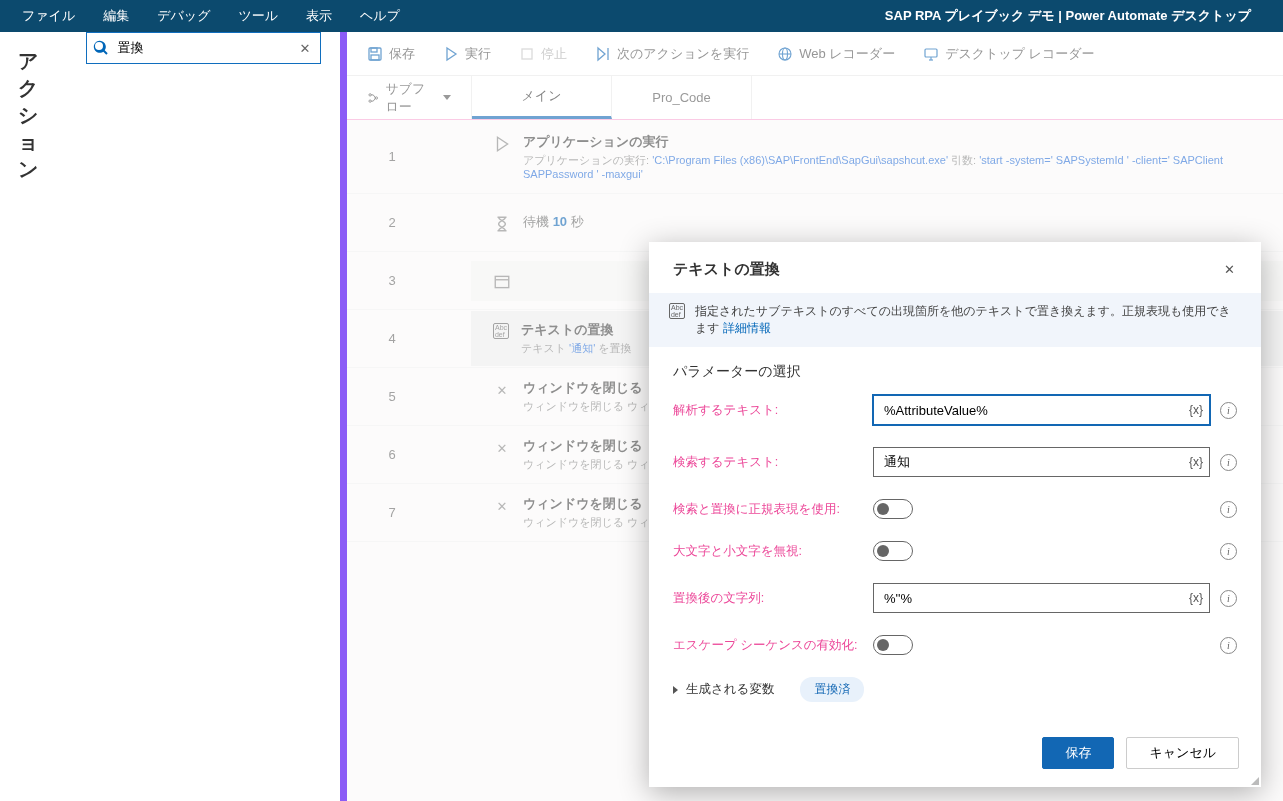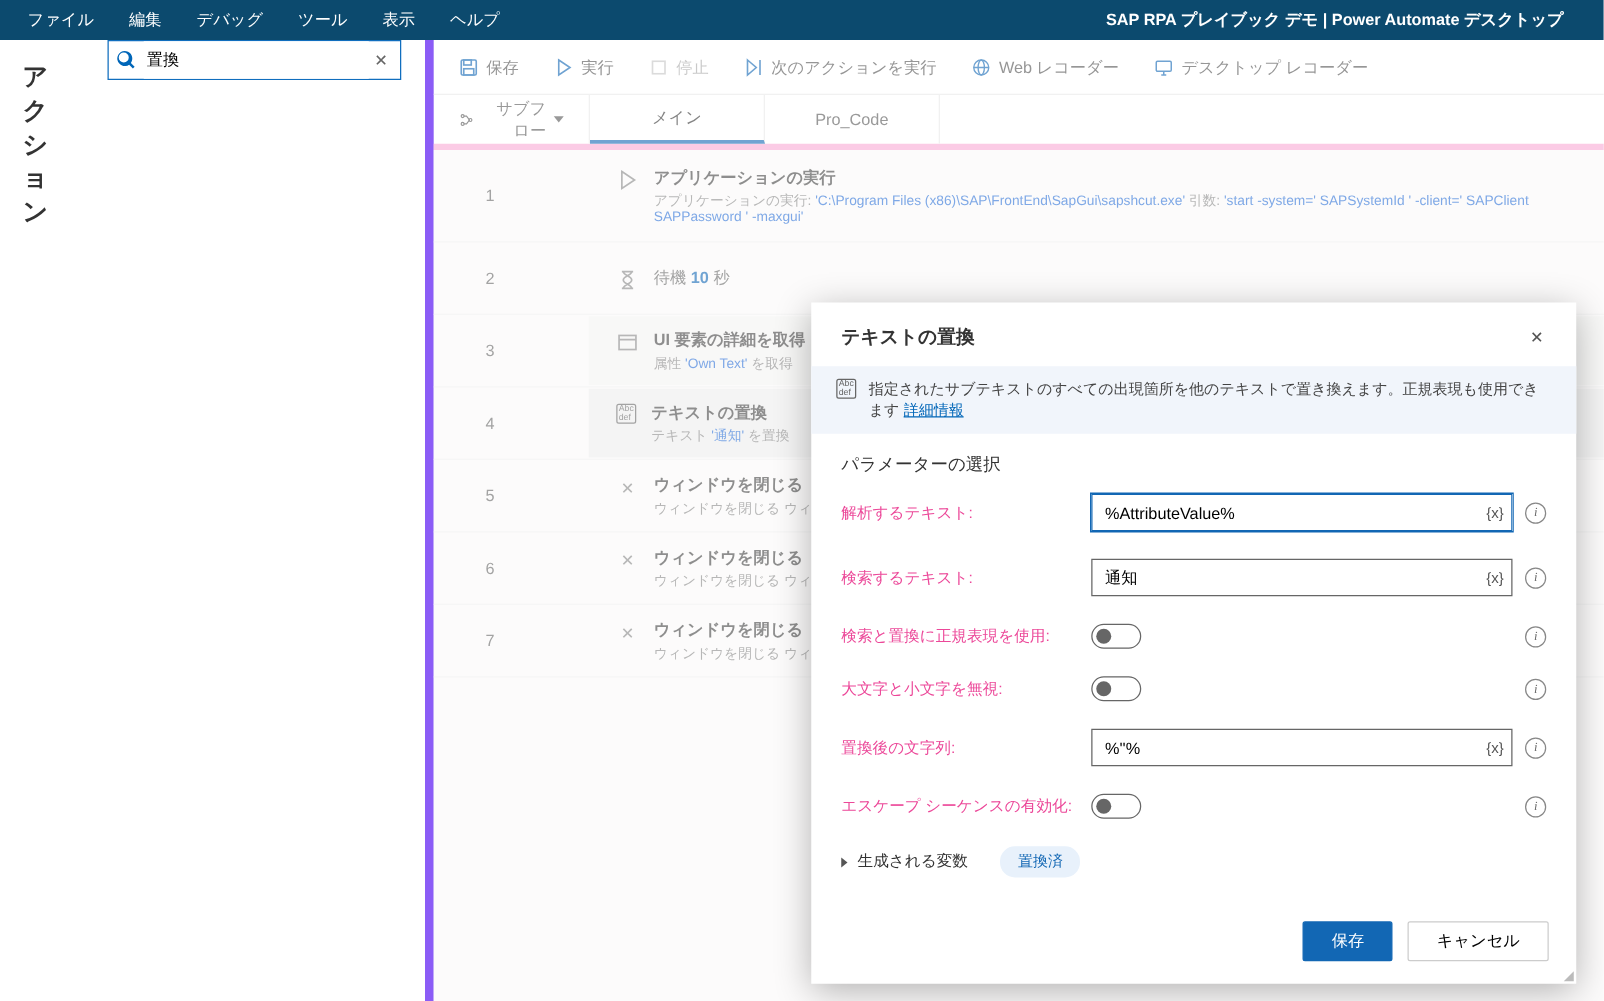--- a/index.html
+++ b/index.html
@@ -14,42 +14,42 @@
   .search-wrap svg { width: 16px; height: 16px; fill: #0066b8; margin-right: 6px; }
   .search-wrap input { flex: 1; border: none; outline: none; font-size: 13px; height: 100%; }
   .search-clear { color: #666; cursor: pointer; padding: 2px 4px; }
   .tree-group { padding: 6px 16px; display: flex; align-items: center; gap: 6px; cursor: pointer; }
   .tree-item { padding: 5px 16px 5px 52px; display: flex; align-items: center; gap: 8px; cursor: pointer; }
   .tree-icon { width: 16px; height: 16px; border: 1px solid #666; display: inline-flex; align-items: center; justify-content: center; font-size: 7px; line-height: 1; color: #666; border-radius: 2px; }
   .right-panel { flex: 1; display: flex; flex-direction: column; position: relative; }
   .toolbar { height: 44px; display: flex; align-items: center; padding: 0 10px; border-bottom: 1px solid #e8e8e8; gap: 8px; }
   .tool-btn { display: flex; align-items: center; gap: 6px; padding: 3px 10px; color: #505050; cursor: pointer; font-size: 13px; }
   .tool-btn svg { width: 16px; height: 16px; }
-  .tabs-bar { height: 44px; display: flex; border-bottom: 5px solid #f9a8d4; text-align: right; }
+  .tabs-bar { height: 44px; display: flex; border-bottom: 1px solid #f9a8d4; }
   .subflow-btn { display: flex; align-items: center; gap: 6px; padding: 0 20px; color: #555; cursor: pointer; font-size: 13px; border-right: 1px solid #e8e8e8; width: 125px; }
   .tab { display: flex; align-items: center; justify-content: center; padding: 0 20px; color: #555; cursor: pointer; width: 140px; border-right: 1px solid #e8e8e8; position: relative; }
   .tab.active { border-bottom: 3px solid #1267b4; color: #333; }
   .flow-area { flex: 1; background: #faf9f8; display: flex; position: relative; }
   .step-row { display: flex; align-items: center; min-height: 58px; border-bottom: 1px solid #f0f0f0; }
   .step-num { width: 90px; text-align: center; color: #666; flex-shrink: 0; }
   .step-card { flex: 1; padding: 10px 16px 10px 22px; display: flex; align-items: flex-start; gap: 12px; position: relative; }
   .step-card.selected { background: #ededed; }
   .step-icon { width: 18px; height: 18px; color: #888; flex-shrink: 0; margin-top: 2px; }
   .step-title { font-weight: 600; color: #444; font-size: 13px; margin-bottom: 2px; }
   .step-sub { font-size: 11px; color: #888; }
   .step-sub .code { color: #2a6fd6; }
   .flow-steps { flex: 1; padding-left: 0px; padding-right: 0px; }
   .spacer-col { width: 34px; flex-shrink: 0; }
   
   .modal { position: absolute; right: 22px; top: 210px; width: 612px; bottom: 14px; background: #fff; box-shadow: 0 6px 28px rgba(0,0,0,0.3); display: flex; flex-direction: column; z-index: 50; }
   .modal-header { display: flex; align-items: center; justify-content: space-between; padding: 16px 22px 12px 24px; }
   .modal-title { font-size: 15px; font-weight: 600; }
   .modal-close { cursor: pointer; color: #555; padding: 4px; }
   .modal-info { background: #f1f5fb; padding: 10px 20px; display: flex; gap: 10px; font-size: 12px; color: #444; align-items: flex-start; }
-  .modal-info a { color: #0066b8; text-decoration: underline; cursor: pointer; }
+  .modal-info a { color: #0066b8; cursor: pointer; }
   .modal-body { padding: 16px 24px; flex: 1; overflow-y: auto; }
   .section-title { font-size: 14px; margin-bottom: 14px; color: #333; }
   .form-row { display: flex; align-items: center; margin-bottom: 22px; }
   .form-label { width: 200px; font-size: 12.5px; color: #ec4899; flex-shrink: 0; }
   .form-input-wrap { flex: 1; display: flex; align-items: center; gap: 10px; }
   .txt-input { flex: 1; border: 1px solid #666; height: 30px; padding: 0 28px 0 8px; font-size: 13px; position: relative; display: flex; align-items: center; }
   .txt-input.focused { border: 1px solid #1267b4; box-shadow: 0 0 0 1px #1267b4; }
   .txt-input input { border: none; width: 100%; outline: none; font-size: 13px; }
   .var-badge { position: absolute; right: 6px; top: 50%; transform: translateY(-50%); font-size: 12px; color: #555; }
   .info-circle { width: 17px; height: 17px; border: 1px solid #888; border-radius: 50%; display: inline-flex; align-items: center; justify-content: center; font-size: 10px; color: #666; cursor: pointer; flex-shrink: 0; font-family: Georgia, serif; font-style: italic; }
@@ -202,24 +202,20 @@
         </div>
 
         <div class="step-row">
           <div class="step-num">3</div>
           <div class="spacer-col"></div>
           <div class="step-card" style="background:#f4f3f2">
             <svg class="step-icon" viewBox="0 0 16 16" fill="none" stroke="#888" stroke-width="1.2">
                 <rect x="2" y="3" width="12" height="10"></rect>
                 <line x1="2" y1="6" x2="14" y2="6"></line>
               </svg>
-            <div>
-              <div class="step-title">UI 要素の詳細を取得</div>
-              <div class="step-sub"><span>属性 </span><span class="code">'Own Text'</span><span> を取得</span></div>
-            </div>
           </div>
         </div>
 
         <div class="step-row">
           <div class="step-num">4</div>
           <div class="spacer-col"></div>
           <div class="step-card selected">
             <span class="tree-icon" style="margin-top:2px">Abc<br>def</span>
             <div>
               <div class="step-title">テキストの置換</div>

